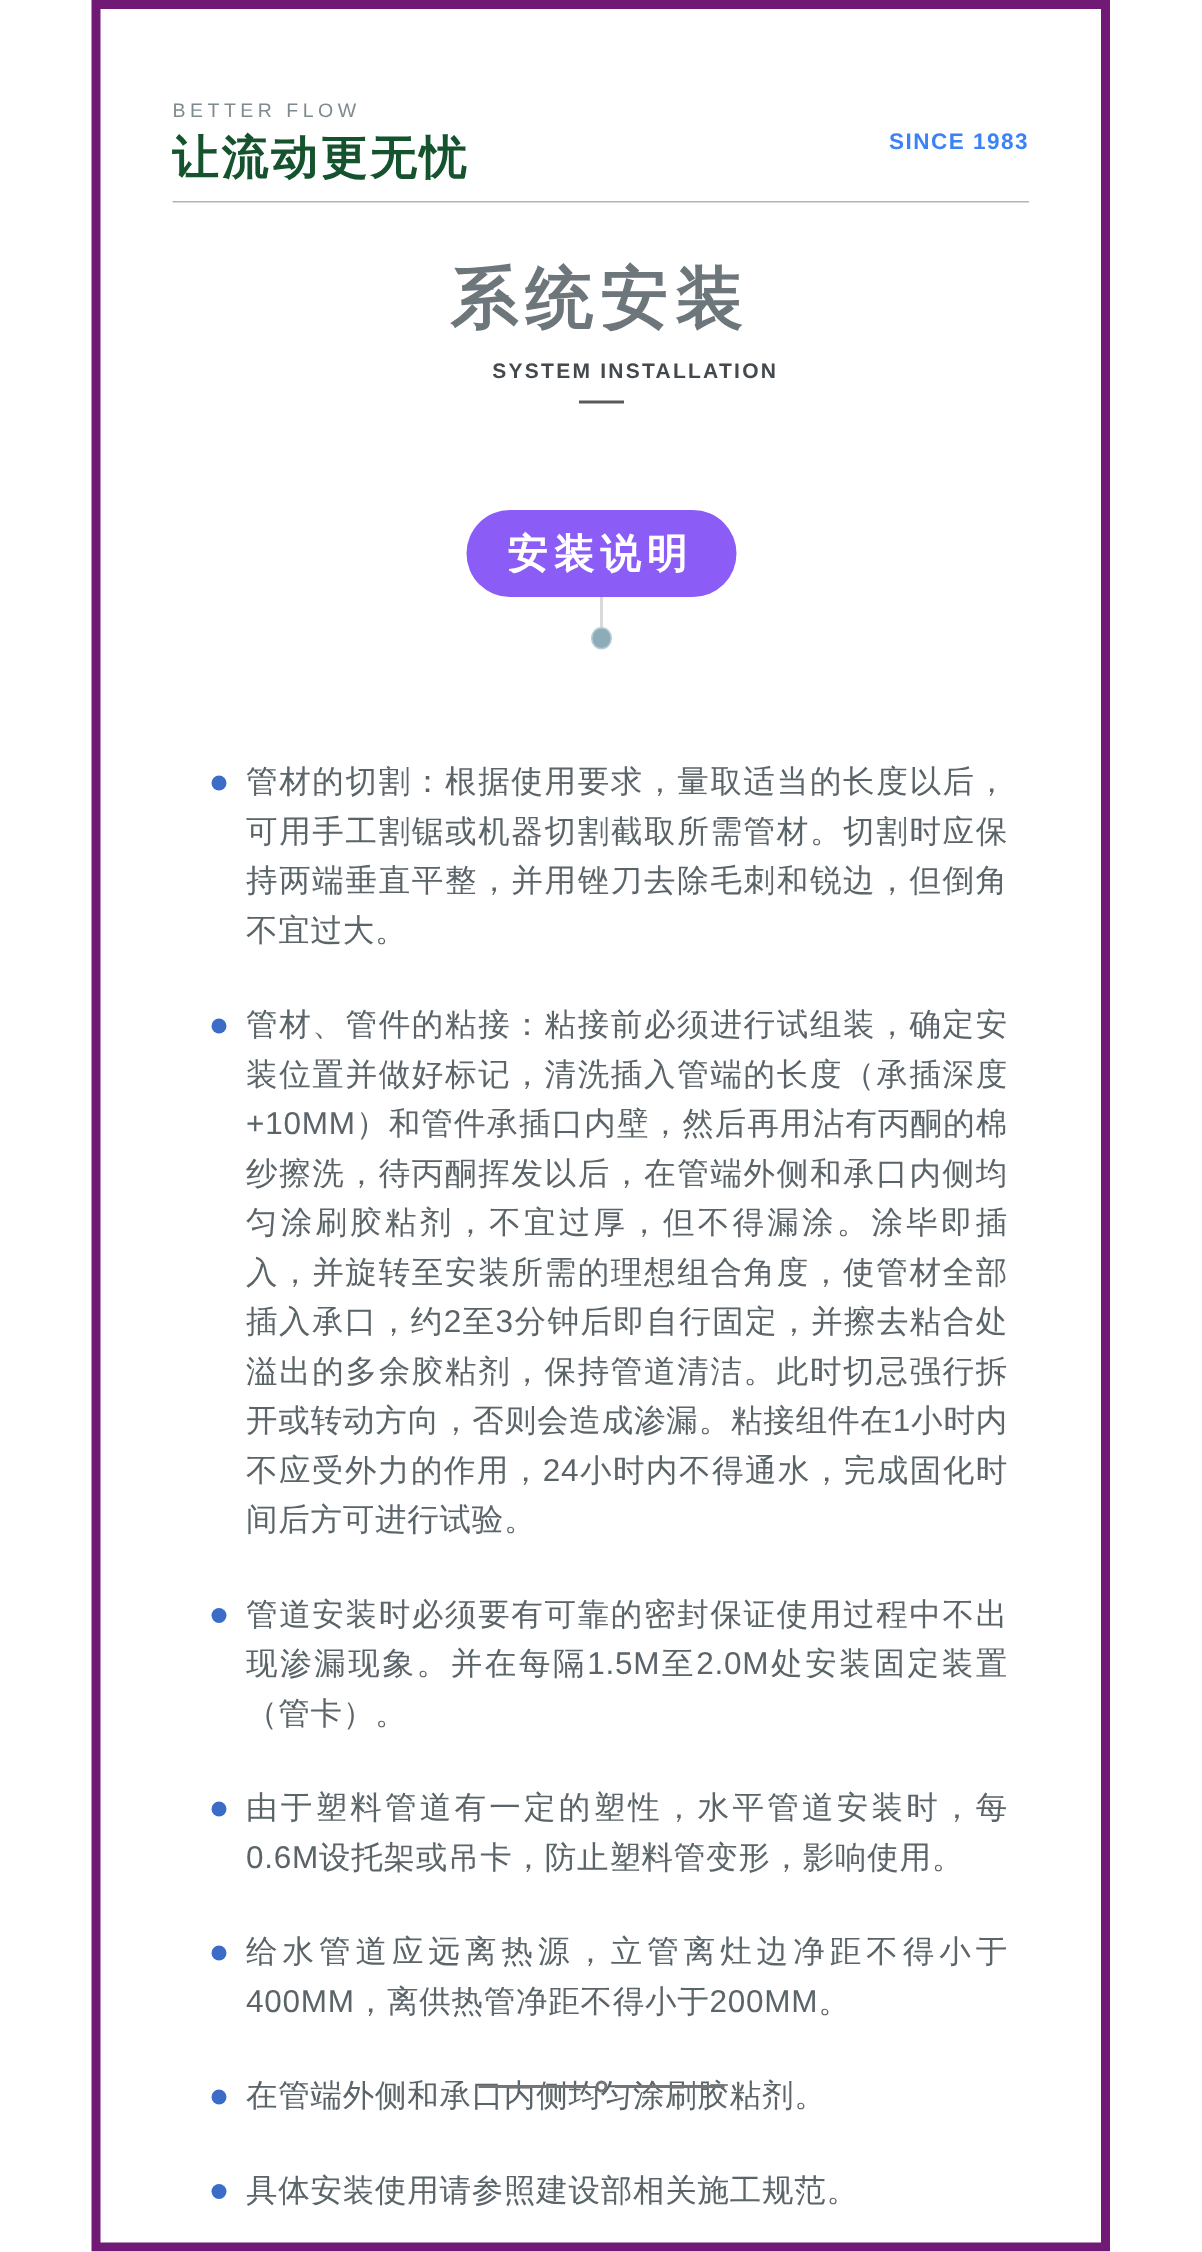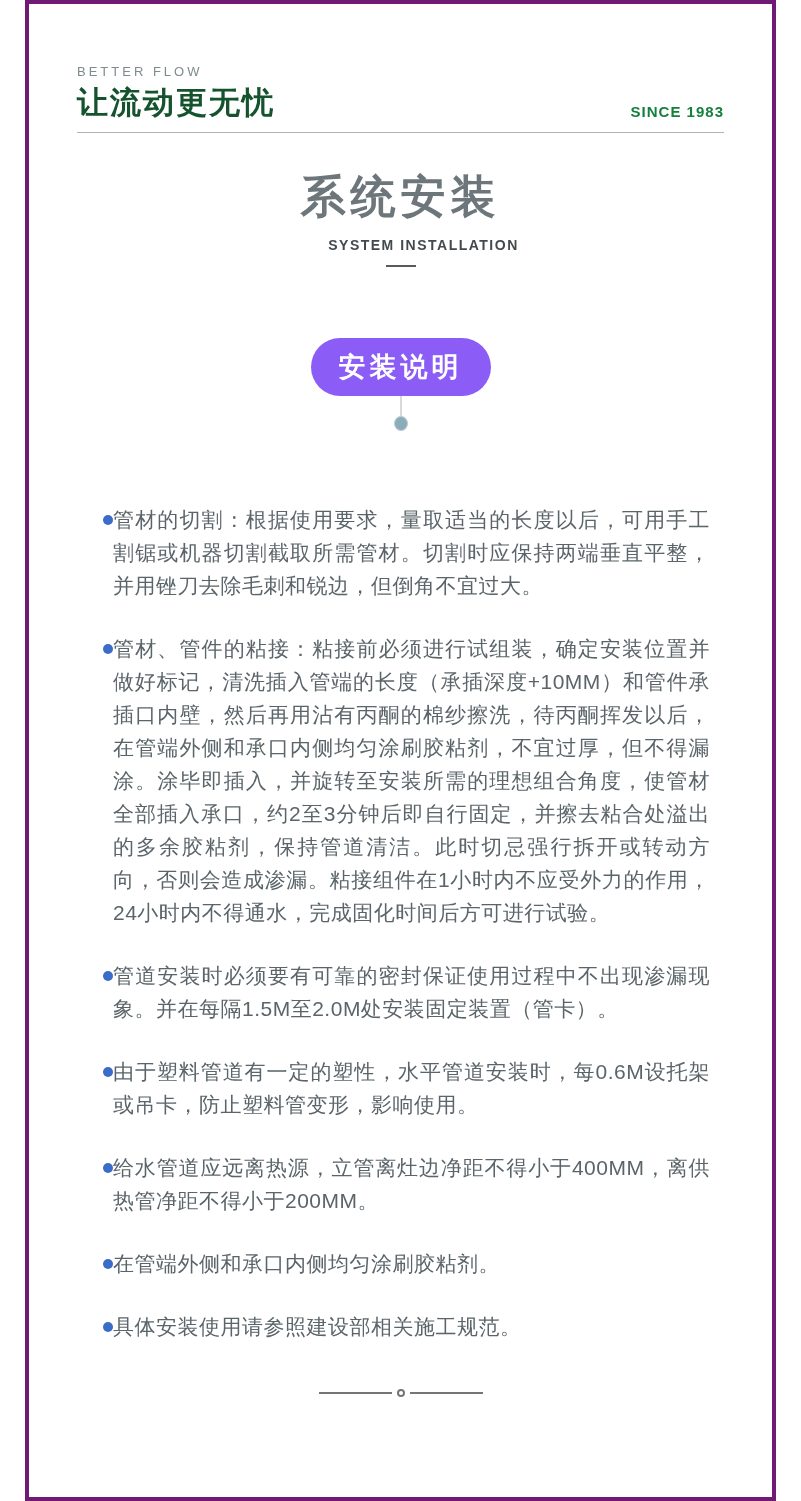--- a/index.html
+++ b/index.html
@@ -1,25 +1,25 @@
 <!DOCTYPE html>
 <html><head>
 <meta charset="utf-8">
 <style>
   * { margin: 0; padding: 0; box-sizing: border-box; }
   html, body { background: #ffffff; }
   body { font-family: "Liberation Sans", "DejaVu Sans", sans-serif; }
 
   .page {
     position: relative;
-    width: 751px;
+    width: 679px;
     height: 1501px;
     margin: 0 auto;
     background: #ffffff;
-    border: 4px solid #701a75;
+    border: 6px solid #701a75;
     overflow: hidden;
   }
 
   
   .brand-header {
     position: relative;
     padding: 60px 48px 0 48px;
   }
   .brand-tagline-en {
     font-size: 13px;
@@ -30,25 +30,25 @@
   .brand-logo {
     margin-top: 3px;
     font-size: 31px;
     font-weight: 700;
     letter-spacing: 2px;
     color: #14532d;
   }
   .brand-since {
     position: absolute;
     right: 48px;
-    bottom: 4px;
+    bottom: 23px;
     font-size: 15px;
     font-weight: 600;
     letter-spacing: 1px;
-    color: #15803d;
+    color: #3b82f6;
   }
   .header-divider {
     margin: 8px 48px 0 48px;
     border: none;
     border-top: 1px solid #b3b3b3;
     height: 0;
   }
 
   
   .title-block { text-align: center; margin-top: 34px; }
@@ -103,20 +103,21 @@
   }
 
   
   .instruction-list {
     list-style: none;
     margin: 72px 62px 0 74px;
   }
   .instruction-item {
     display: flex;
     align-items: flex-start;
+    gap: 13px;
     margin-bottom: 30px;
     font-size: 21px;
     line-height: 33px;
     letter-spacing: 0.5px;
     color: #5b6569;
     text-align: justify;
   }
   .bullet-dot {
     flex: none;
     width: 10px;

